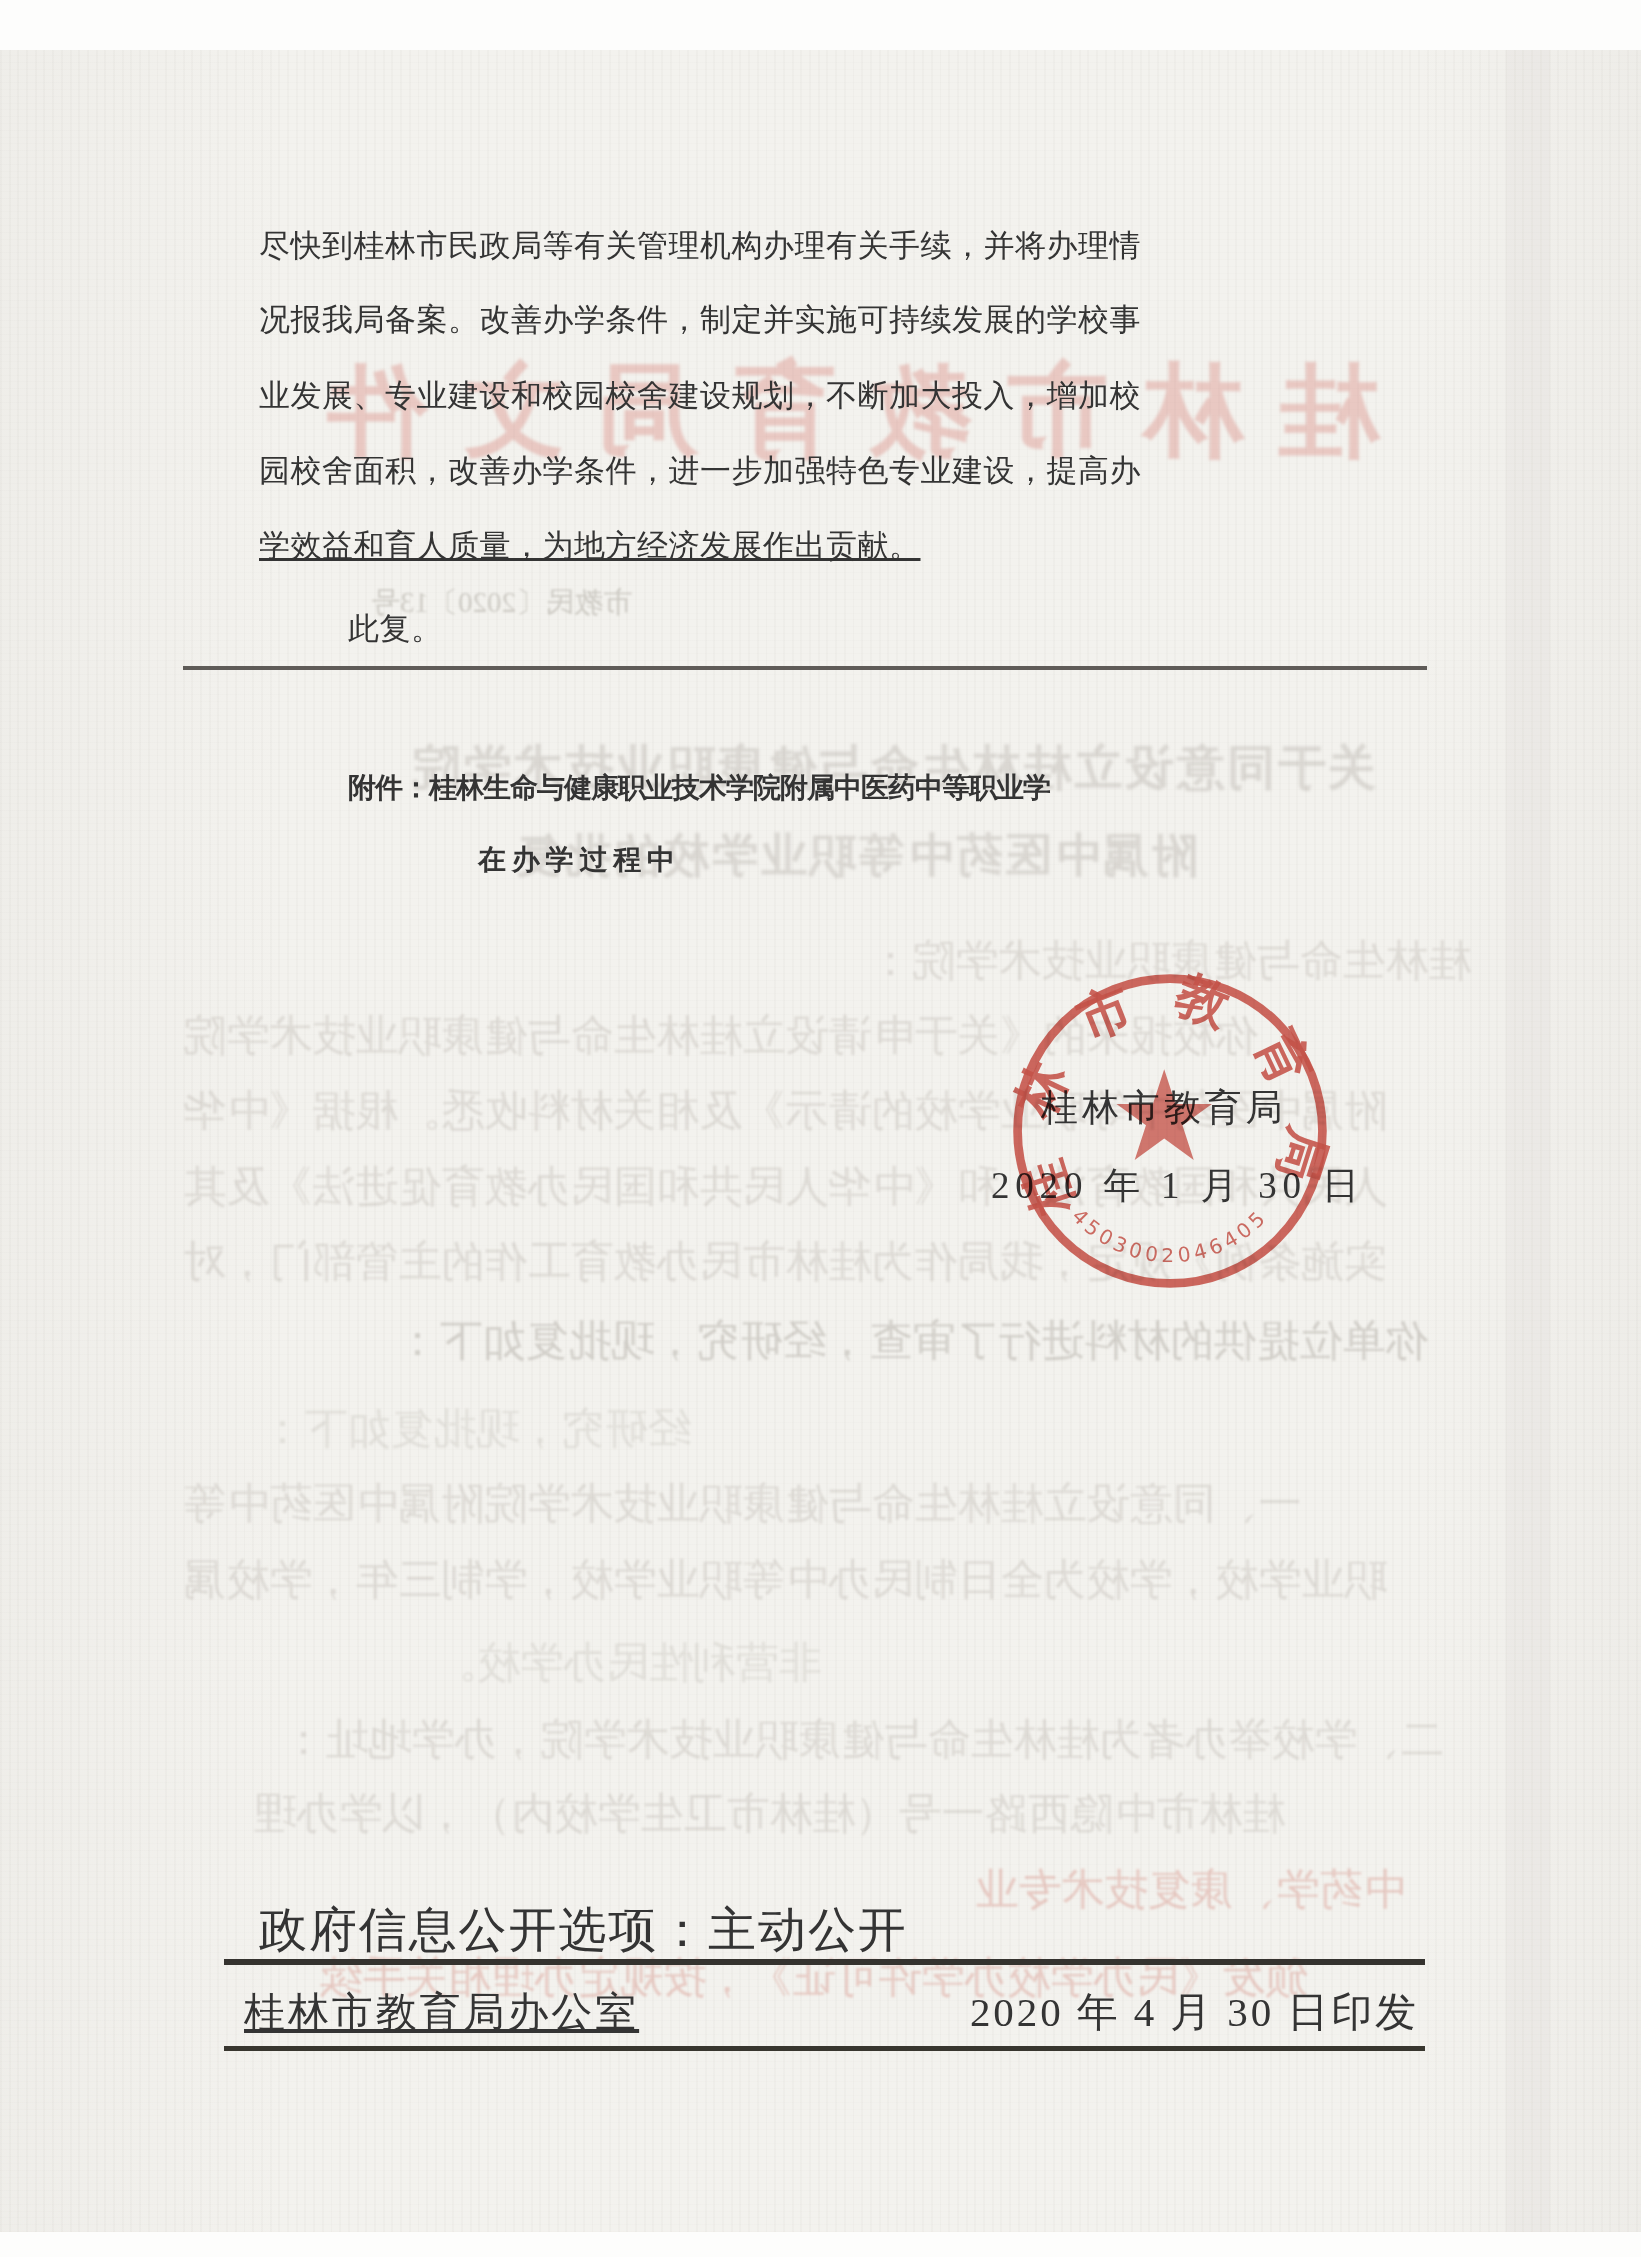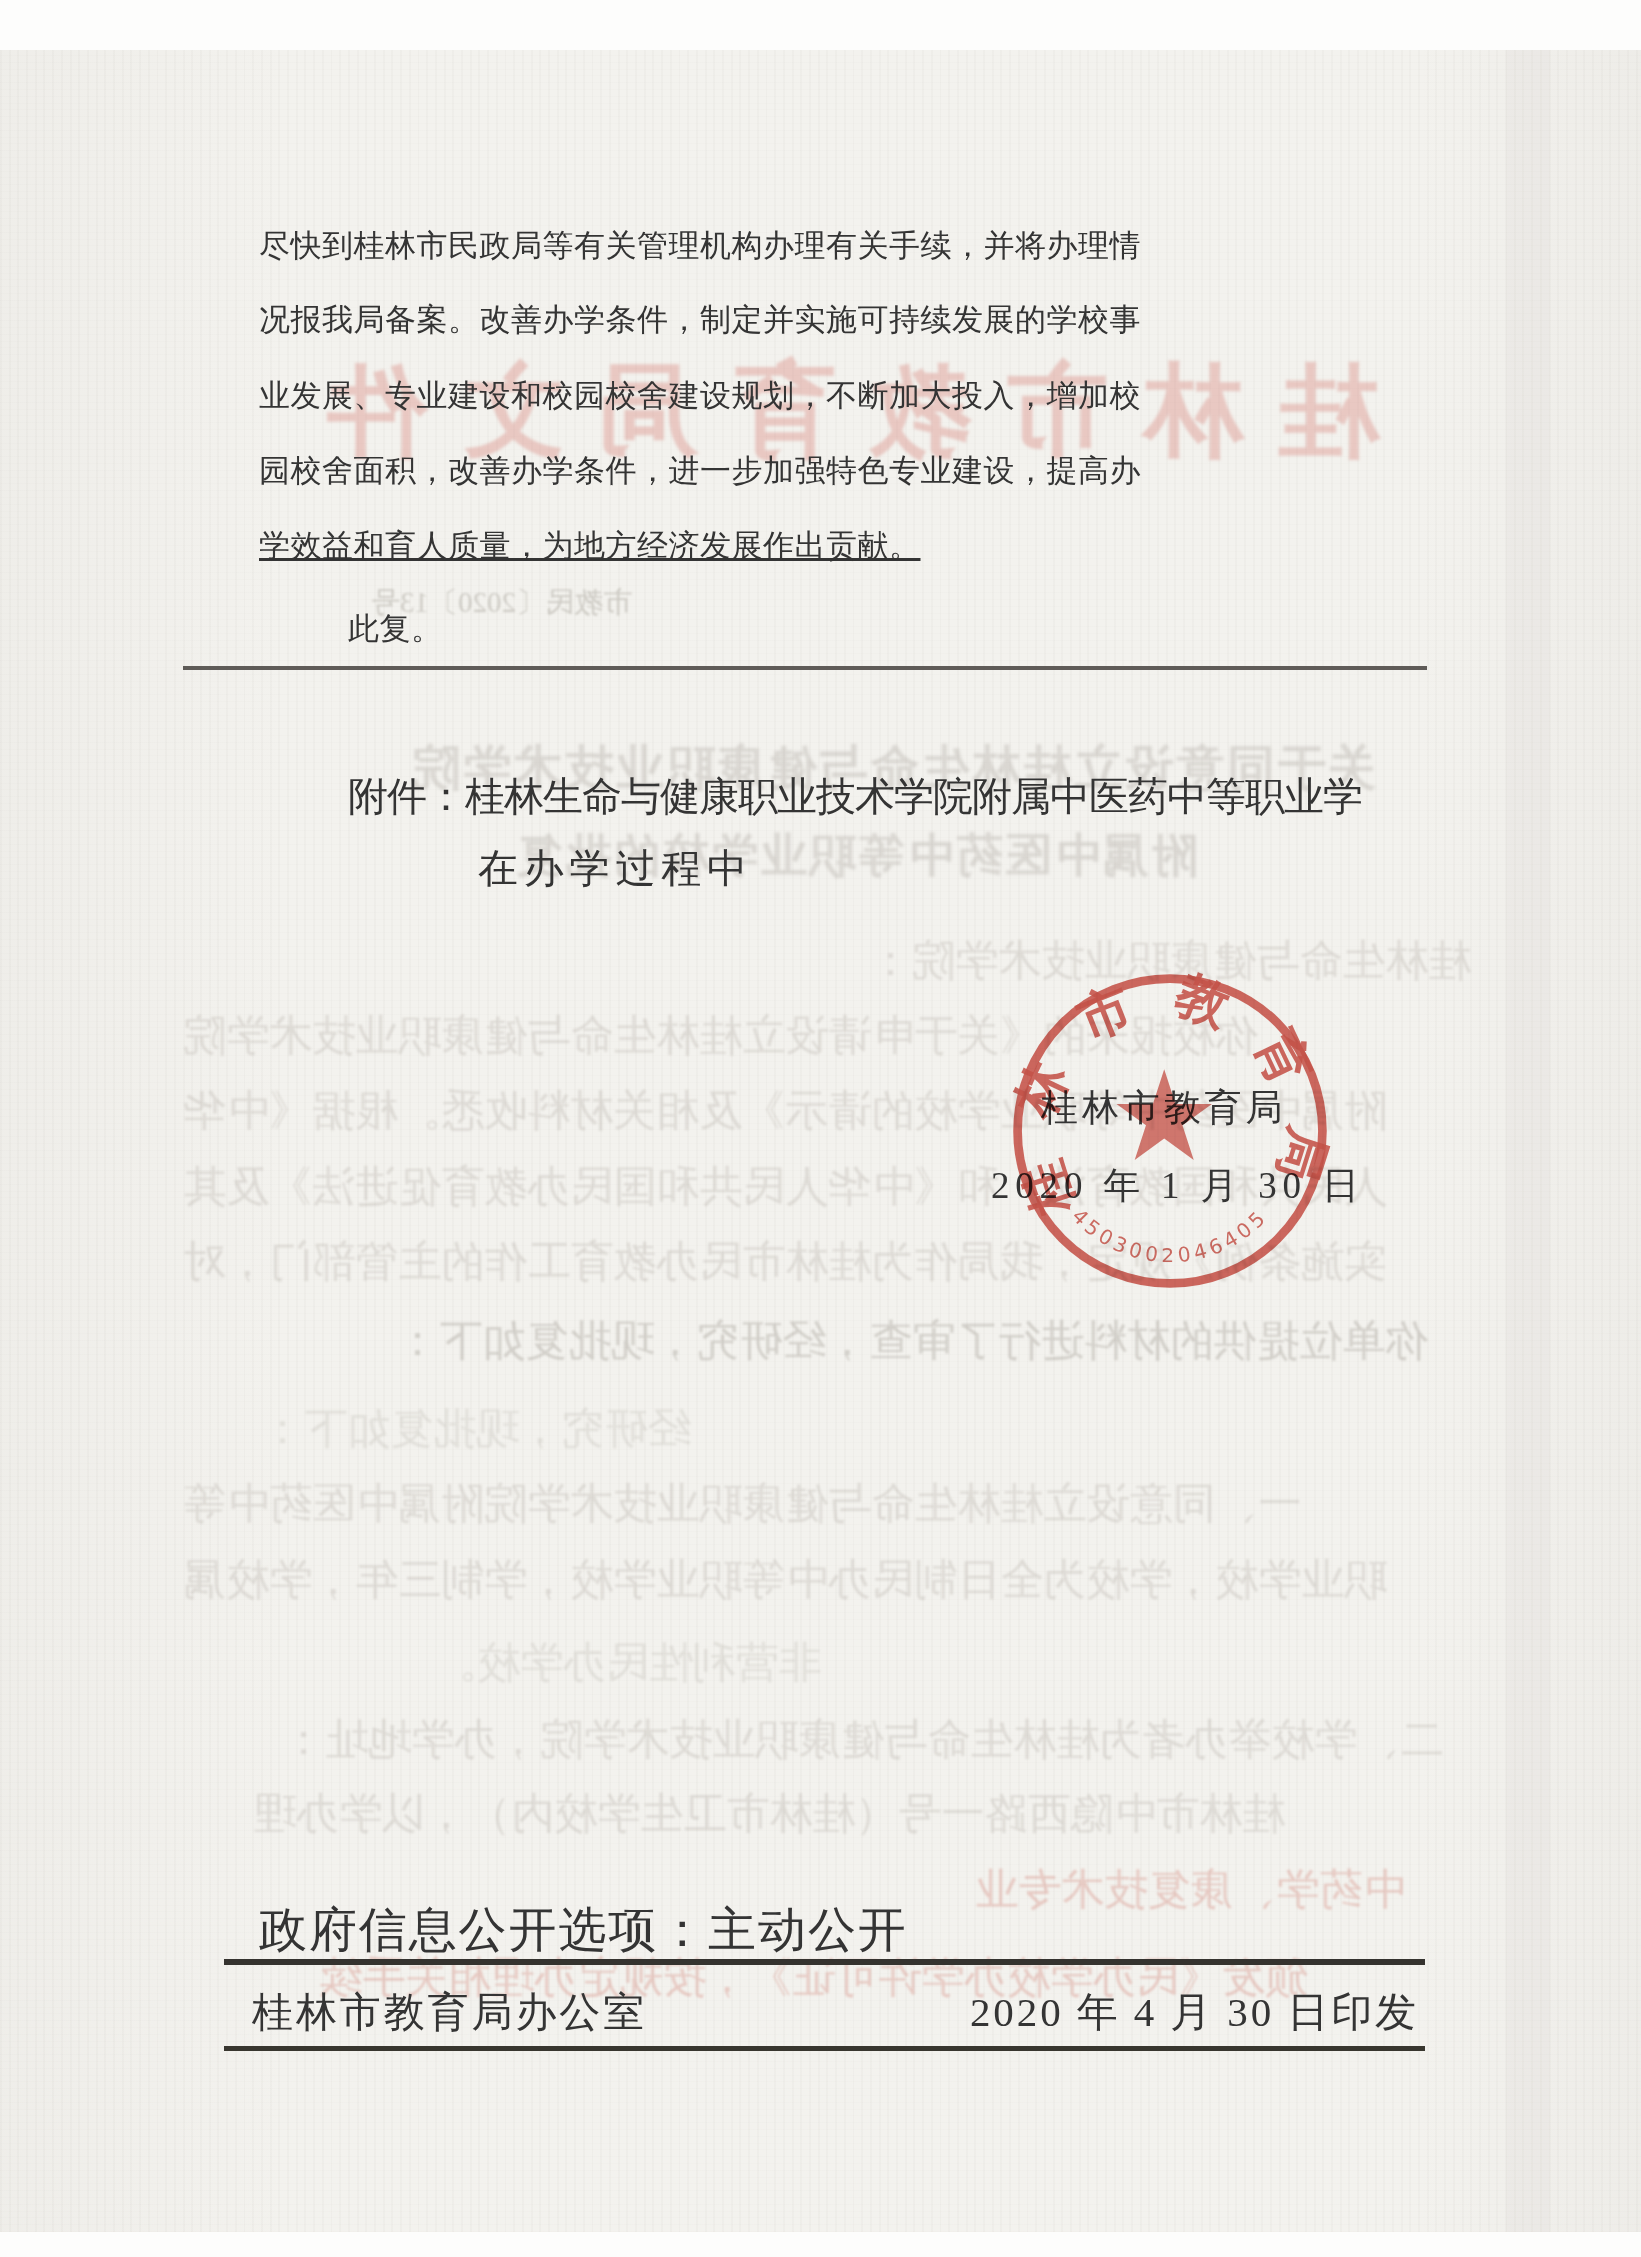--- a/index.html
+++ b/index.html
@@ -8,21 +8,21 @@
   
   #paper{position:absolute;left:0;top:50px;width:1641px;height:2182px;
     background:
       linear-gradient(90deg, rgba(110,100,90,0.03), rgba(0,0,0,0) 18%, rgba(0,0,0,0) 86%, rgba(110,100,90,0.04)),
       repeating-linear-gradient(90deg, rgba(120,113,102,0.035) 0 1.9px, rgba(0,0,0,0) 1.9px 8.7px),
       repeating-linear-gradient(0deg, rgba(128,122,110,0.02) 0 1px, rgba(0,0,0,0) 1px 6.8px),
       #f3f2ee;}
   #paper .streak{position:absolute;top:0;bottom:0;width:44px;background:rgba(150,140,128,0.05);}
   .txt{position:absolute;white-space:nowrap;color:#343434;}
   .bodyline{font-size:31px;letter-spacing:0.5px;}
-  .attline{font-size:40px;letter-spacing:-1px;}
+  .attline{font-size:28px;letter-spacing:-1px;font-weight:bold;}
   .rule{position:absolute;background:#44413d;}
   
   .bleed{position:absolute;white-space:nowrap;transform:scaleX(-1);filter:blur(1.2px);}
   .bleed-gray{color:rgba(148,142,134,0.22);font-size:43px;}
   .bleed-gray-short{color:rgba(148,142,134,0.18);font-size:43px;}
   .bleed-red{color:rgba(206,112,100,0.30);font-size:43px;}
   .bleed-head{color:rgba(213,116,105,0.33);font-size:101px;font-weight:700;letter-spacing:35px;filter:blur(1.5px);}
   .bleed-docno{color:rgba(150,144,136,0.40);font-size:29px;}
   .bleed-title{color:rgba(150,144,136,0.27);font-size:48px;font-weight:700;letter-spacing:2.9px;filter:blur(1.4px);}
   #seal{position:absolute;left:1006px;top:967px;mix-blend-mode:multiply;opacity:0.9;}
@@ -71,21 +71,21 @@
 
     <div class="txt attline" style="left:348px;top:769px;">附件：桂林生命与健康职业技术学院附属中医药中等职业学</div>
     <div class="txt attline" style="left:478px;top:841px;letter-spacing:5.8px;">在办学过程中</div>
 
     <div class="txt sig" style="left:1041px;top:1083px;">桂林市教育局</div>
     <div class="txt sig" style="left:991px;top:1161px;letter-spacing:5.8px;">2020 年 1 月 30 日</div>
 
     <div class="txt" style="left:259px;top:1898px;font-size:48px;letter-spacing:1.9px;">政府信息公开选项：主动公开</div>
 
     <div class="rule" style="left:224px;top:1959px;width:1201px;height:5.8px;background:#35332f;"></div>
-    <div class="txt foot" style="left:252px;top:1985px;">桂林市教育局办公室</div>
+    <div class="txt foot" style="left:244px;top:1985px;text-decoration:underline;">桂林市教育局办公室</div>
     <div class="txt foot" style="right:222px;top:1985px;">2020 年 4 月 30 日印发</div>
     <div class="rule" style="left:224px;top:2046px;width:1201px;height:4.8px;background:#38362f;"></div>
   </div>
 
   <svg id="seal" width="328" height="328" viewBox="0 0 340 340">
     <g style="filter:blur(0.6px);">
       <circle cx="170" cy="170" r="158" fill="none" stroke="#c9443a" stroke-width="9" stroke-opacity="0.88"></circle>
       <polygon fill="#c9443a" fill-opacity="0.78" points="164,106 175.7,141.9 213.5,141.9 182.9,164.1 194.6,200.1 164,177.9 133.4,200.1 145.1,164.1 114.5,141.9 152.3,141.9"></polygon>
       <defs>
         <path id="arcTop" d="M 85.1 254.9 A 120 120 0 1 1 254.9 254.9" fill="none"></path>

